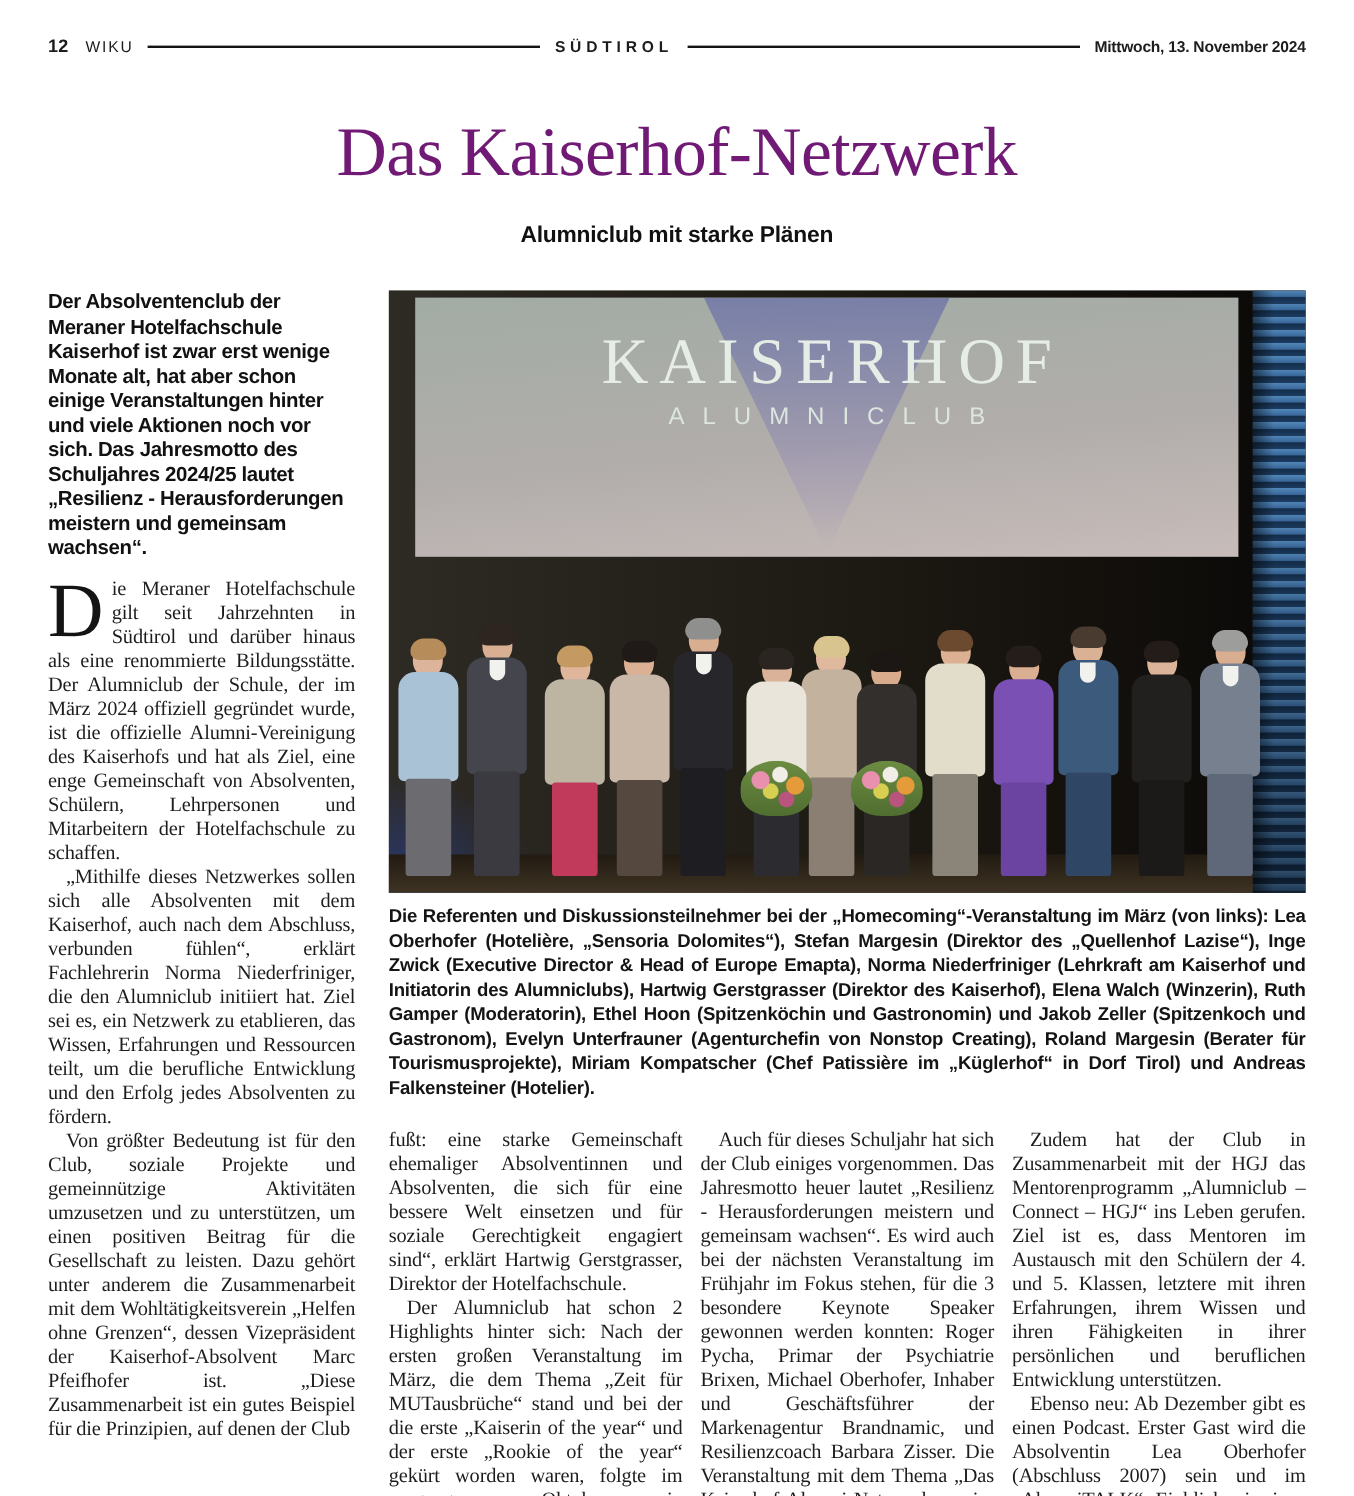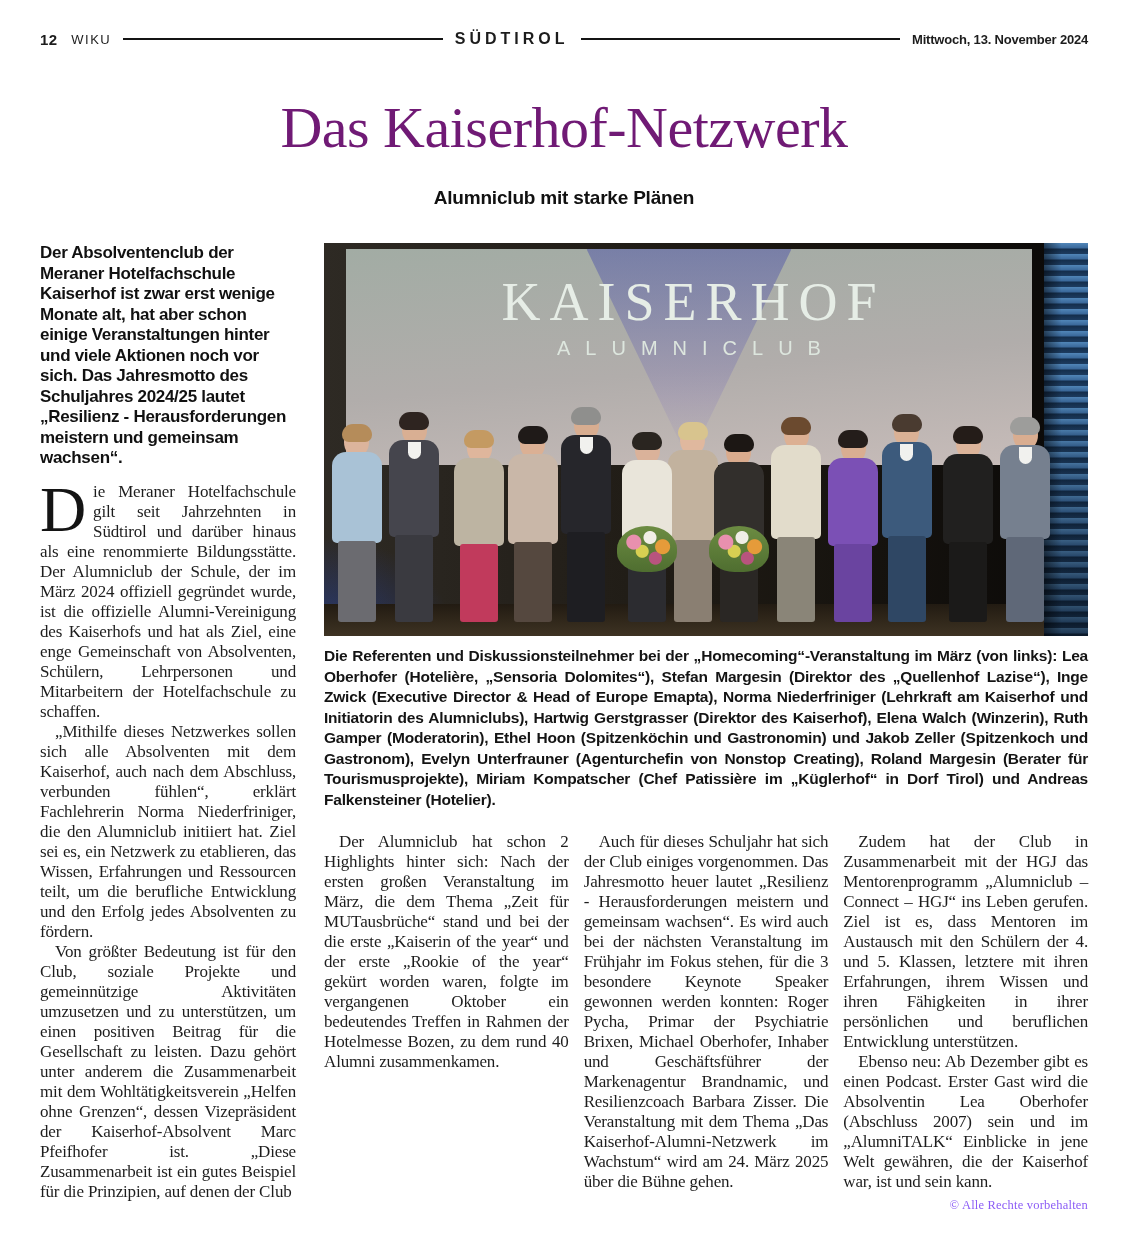--- a/index.html
+++ b/index.html
@@ -10,21 +10,21 @@
   }
   
   .masthead{
     display:flex;align-items:center;gap:12px;
     margin:30px 40px 0 40px;
     font-family:"Liberation Sans", sans-serif;
   }
   .masthead .pgnum{font-size:15px;font-weight:700;letter-spacing:.3px;}
   .masthead .section{font-size:13px;font-weight:400;letter-spacing:1.5px;margin-left:2px;}
   .masthead .rule{flex:1;height:2px;background:#141414;}
-  .masthead .papername{font-size:16px;font-weight:700;letter-spacing:4px;}
+  .masthead .papername{font-size:13px;font-weight:700;letter-spacing:4px;}
   .masthead .pubdate{font-size:13px;font-weight:600;letter-spacing:-0.2px;}
   
   .headline{
     text-align:center;font-family:"Liberation Serif", serif;font-weight:500;
     font-size:58px;letter-spacing:-0.5px;margin:46px 0 0 0;color:#701a75;
   }
   .subtitle{
     text-align:center;font-family:"Liberation Sans", sans-serif;font-weight:700;
     font-size:19px;margin:26px 0 0 0;color:#111;letter-spacing:-0.2px;
   }
@@ -56,21 +56,21 @@
     text-align:justify;
   }
   .cols3{display:flex;gap:15px;margin-top:22px;}
   .cols3 .col{flex:1;min-width:0;}
   .copyright{
     margin:6px 0 0 0;font-size:12.5px;color:#8b5cf6;text-align:right;
     font-family:"Liberation Serif", serif;letter-spacing:.2px;
   }
   
   .photo{
-    position:relative;width:100%;height:393px;overflow:hidden;
+    position:relative;width:100%;height:502px;overflow:hidden;
     background:linear-gradient(90deg,#2e2a24 0%,#1c1812 55%,#0d0b09 93%,#0a0908 100%);
   }
   .screen{
     position:absolute;top:6px;left:22px;right:56px;height:216px;
     background:linear-gradient(175deg,#a2aca4 0%,#b1adab 55%,#c7bcb9 100%);
   }
   .screen .triangle{
     position:absolute;top:0;left:50%;transform:translateX(-50%);
     width:205px;height:212px;
     background:linear-gradient(180deg,rgba(84,90,168,.55) 0%,rgba(118,104,188,.20) 70%,rgba(118,104,188,0) 100%);
@@ -248,20 +248,21 @@
               </div>
               <div class="legs" style="background: rgb(95, 104, 120);"></div>
             </div>
           </div>
       </div>
 
       <p class="caption">Die Referenten und Diskussionsteilnehmer bei der „Homecoming“-Veranstaltung im März (von links): Lea Oberhofer (Hotelière, „Sensoria Dolomites“), Stefan Margesin (Direktor des „Quellenhof Lazise“), Inge Zwick (Executive Director &amp; Head of Europe Emapta), Norma Niederfriniger (Lehrkraft am Kaiserhof und Initiatorin des Alumniclubs), Hartwig Gerstgrasser (Direktor des Kaiserhof), Elena Walch (Winzerin), Ruth Gamper (Moderatorin), Ethel Hoon (Spitzenköchin und Gastronomin) und Jakob Zeller (Spitzenkoch und Gastronom), Evelyn Unterfrauner (Agenturchefin von Nonstop Creating), Roland Margesin (Berater für Tourismusprojekte), Miriam Kompatscher (Chef Patissière im „Küglerhof“ in Dorf Tirol) und Andreas Falkensteiner (Hotelier).</p>
 
       <div class="cols3">
         <div class="col">
+          <p class="bodytext">fußt: eine starke Gemeinschaft ehemaliger Absolventinnen und Absolventen, die sich für eine bessere Welt einsetzen und für soziale Gerechtigkeit engagiert sind“, erklärt Hartwig Gerstgrasser, Direktor der Hotelfachschule.</p>
           <p class="bodytext indent">Der Alumniclub hat schon 2 Highlights hinter sich: Nach der ersten großen Veranstaltung im März, die dem Thema „Zeit für MUTausbrüche“ stand und bei der die erste „Kaiserin of the year“ und der erste „Rookie of the year“ gekürt worden waren, folgte im vergangenen Oktober ein bedeutendes Treffen in Rahmen der Hotelmesse Bozen, zu dem rund 40 Alumni zusammenkamen.</p>
         </div>
         <div class="col">
           <p class="bodytext indent">Auch für dieses Schuljahr hat sich der Club einiges vorgenommen. Das Jahresmotto heuer lautet „Resilienz - Herausforderungen meistern und gemeinsam wachsen“. Es wird auch bei der nächsten Veranstaltung im Frühjahr im Fokus stehen, für die 3 besondere Keynote Speaker gewonnen werden konnten: Roger Pycha, Primar der Psychiatrie Brixen, Michael Oberhofer, Inhaber und Geschäftsführer der Markenagentur Brandnamic, und Resilienzcoach Barbara Zisser. Die Veranstaltung mit dem Thema „Das Kaiserhof-Alumni-Netzwerk im Wachstum“ wird am 24. März 2025 über die Bühne gehen.</p>
         </div>
         <div class="col">
           <p class="bodytext indent">Zudem hat der Club in Zusammenarbeit mit der HGJ das Mentorenprogramm „Alumniclub – Connect – HGJ“ ins Leben gerufen. Ziel ist es, dass Mentoren im Austausch mit den Schülern der 4. und 5. Klassen, letztere mit ihren Erfahrungen, ihrem Wissen und ihren Fähigkeiten in ihrer persönlichen und beruflichen Entwicklung unterstützen.</p>
           <p class="bodytext indent">Ebenso neu: Ab Dezember gibt es einen Podcast. Erster Gast wird die Absolventin Lea Oberhofer (Abschluss 2007) sein und im „AlumniTALK“ Einblicke in jene Welt gewähren, die der Kaiserhof war, ist und sein kann.</p>
           <p class="copyright">© Alle Rechte vorbehalten</p>
         </div>

